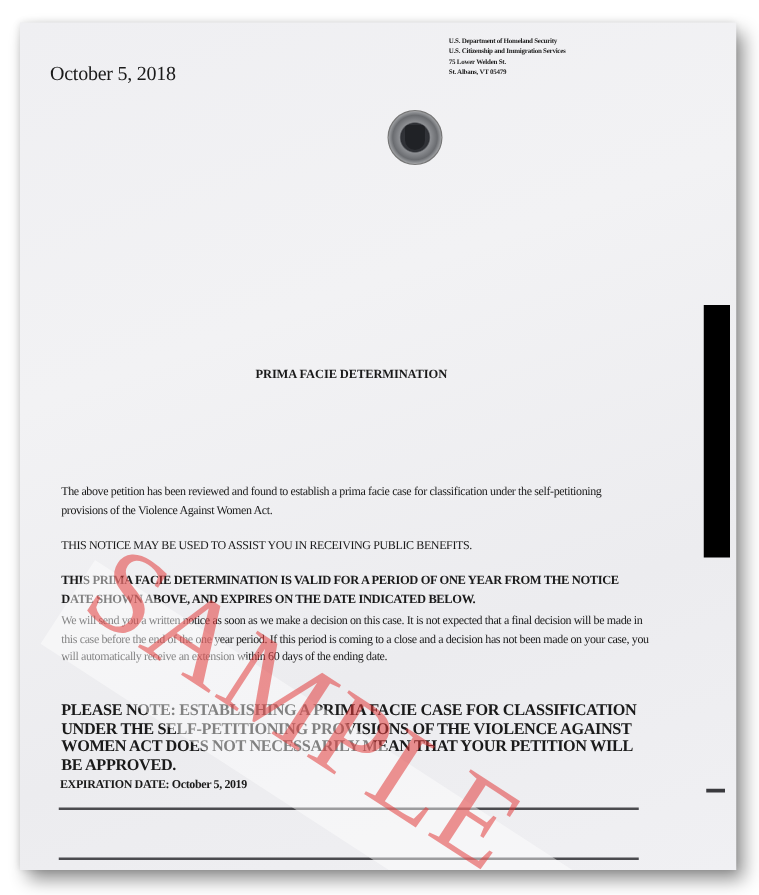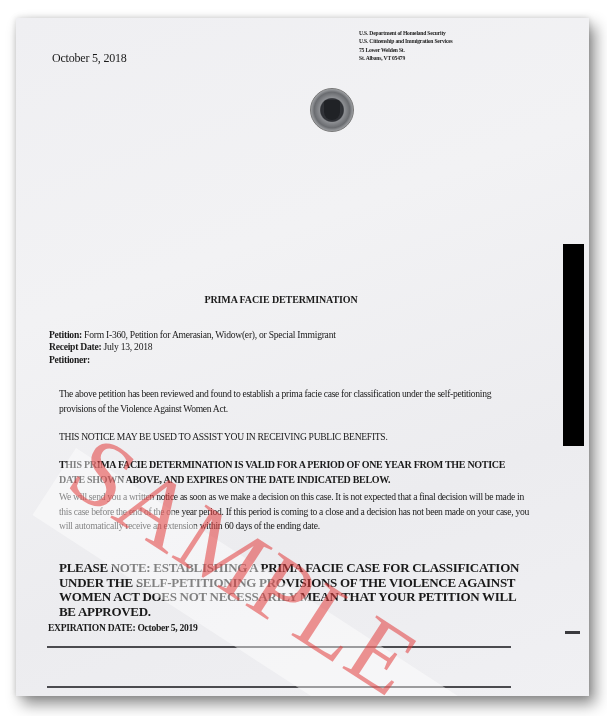--- a/index.html
+++ b/index.html
@@ -9,36 +9,36 @@
     font-family: "Liberation Serif", "DejaVu Serif", serif;
     color: #1a1a1a;
   }
   .page {
     position: absolute; left: 16px; top: 18px; width: 573px; height: 678px;
     background: linear-gradient(160deg, #efeff2 0%, #f2f2f4 35%, #ececef 70%, #f0f0f3 100%);
     box-shadow: 6px 8px 14px rgba(0,0,0,0.45), 0 0 6px rgba(0,0,0,0.15);
     overflow: hidden;
   }
   .abs { position: absolute; }
-  .date { left: 36px; top: 33px; font-size: 12px; letter-spacing: -0.2px; }
+  .date { left: 24px; top: 33px; font-size: 16px; letter-spacing: -0.2px; }
   .addr { left: 343px; top: 11px; font-size: 5.6px; line-height: 8.3px; font-weight: bold; letter-spacing: -0.2px; color: #222; }
   .seal {
     left: 294px; top: 70px; width: 42px; height: 42px; border-radius: 50%;
     background: radial-gradient(circle at 50% 50%, #3d3f44 0%, #2e3035 38%, #8d8f93 42%, #6a6c70 60%, #a5a7aa 72%, #55575b 100%);
     border: 1px solid #777;
   }
   .seal-inner {
     position: absolute; left: 13px; top: 11px; width: 16px; height: 20px;
     background: #202226; border-radius: 3px 3px 8px 8px;
   }
   .agency { left: 344px; top: 70px; font-size: 12.5px; line-height: 12px; font-weight: bold; color: #1f2430; letter-spacing: -0.3px; }
   .title { left: 0; width: 530px; top: 276px; text-align: center; font-size: 10px; font-weight: bold; letter-spacing: -0.1px; }
   .fields { left: 33px; top: 311px; font-size: 9.6px; line-height: 12.3px; letter-spacing: -0.25px; }
   .fields b { font-weight: bold; }
-  .para { left: 33px; width: 470px; font-size: 9.6px; line-height: 14.5px; letter-spacing: -0.3px; margin-left: 10px; }
+  .para { left: 33px; width: 470px; font-size: 9.6px; line-height: 14.5px; letter-spacing: -0.3px; }
   .p1 { top: 369px; }
   .p2 { top: 412px; }
   .p3 { top: 440px; font-weight: bold; font-size: 10px; line-height: 14.5px; width: 465px; }
   .p4 { top: 472px; line-height: 14.7px; }
   .p5 { top: 543px; font-weight: bold; font-size: 13px; line-height: 14.5px; width: 465px; }
   .rule { left: 31px; width: 464px; height: 2px; background: #4b4b4f; }
   .r1 { top: 628px; }
   .r2 { top: 668px; }
   .exp { left: 32px; top: 604px; font-size: 9.6px; font-weight: bold; letter-spacing: -0.3px; }
   .blackbar { left: 547px; top: 226px; width: 21px; height: 202px; background: #000; }
@@ -71,25 +71,20 @@
     <div>St. Albans, VT 05479</div>
   </div>
 
   <div class="abs seal">
     <div class="seal-inner"></div>
   </div>
 
 
   <div class="abs title">PRIMA FACIE DETERMINATION</div>
 
-  <div class="abs fields">
-    <div><b>Petition:</b><span> Form I-360, Petition for Amerasian, Widow(er), or Special Immigrant</span></div>
-    <div><b>Receipt Date:</b><span> July 13, 2018</span></div>
-    <div><b>Petitioner:</b><span></span></div>
-  </div>
 
   <div class="abs para p1">The above petition has been reviewed and found to establish a prima facie case for classification under the self-petitioning provisions of the Violence Against Women Act.</div>
   <div class="abs para p3">THIS PRIMA FACIE DETERMINATION IS VALID FOR A PERIOD OF ONE YEAR FROM THE NOTICE DATE SHOWN ABOVE, AND EXPIRES ON THE DATE INDICATED BELOW.</div>
   <div class="abs para p2">THIS NOTICE MAY BE USED TO ASSIST YOU IN RECEIVING PUBLIC BENEFITS.</div>
   <div class="abs para p4">We will send you a written notice as soon as we make a decision on this case.  It is not expected that a final decision will be made in this case before the end of the one year period.  If this period is coming to a close and a decision has not been made on your case, you will automatically receive an extension within 60 days of the ending date.</div>
   <div class="abs para p5">PLEASE NOTE: ESTABLISHING A PRIMA FACIE CASE FOR CLASSIFICATION UNDER THE SELF-PETITIONING PROVISIONS OF THE VIOLENCE AGAINST WOMEN ACT DOES NOT NECESSARILY MEAN THAT YOUR PETITION WILL BE APPROVED.</div>
 
   <div class="abs rule r1"></div>
   <div class="abs exp">EXPIRATION DATE: October 5, 2019</div>
   <div class="abs rule r2"></div>

